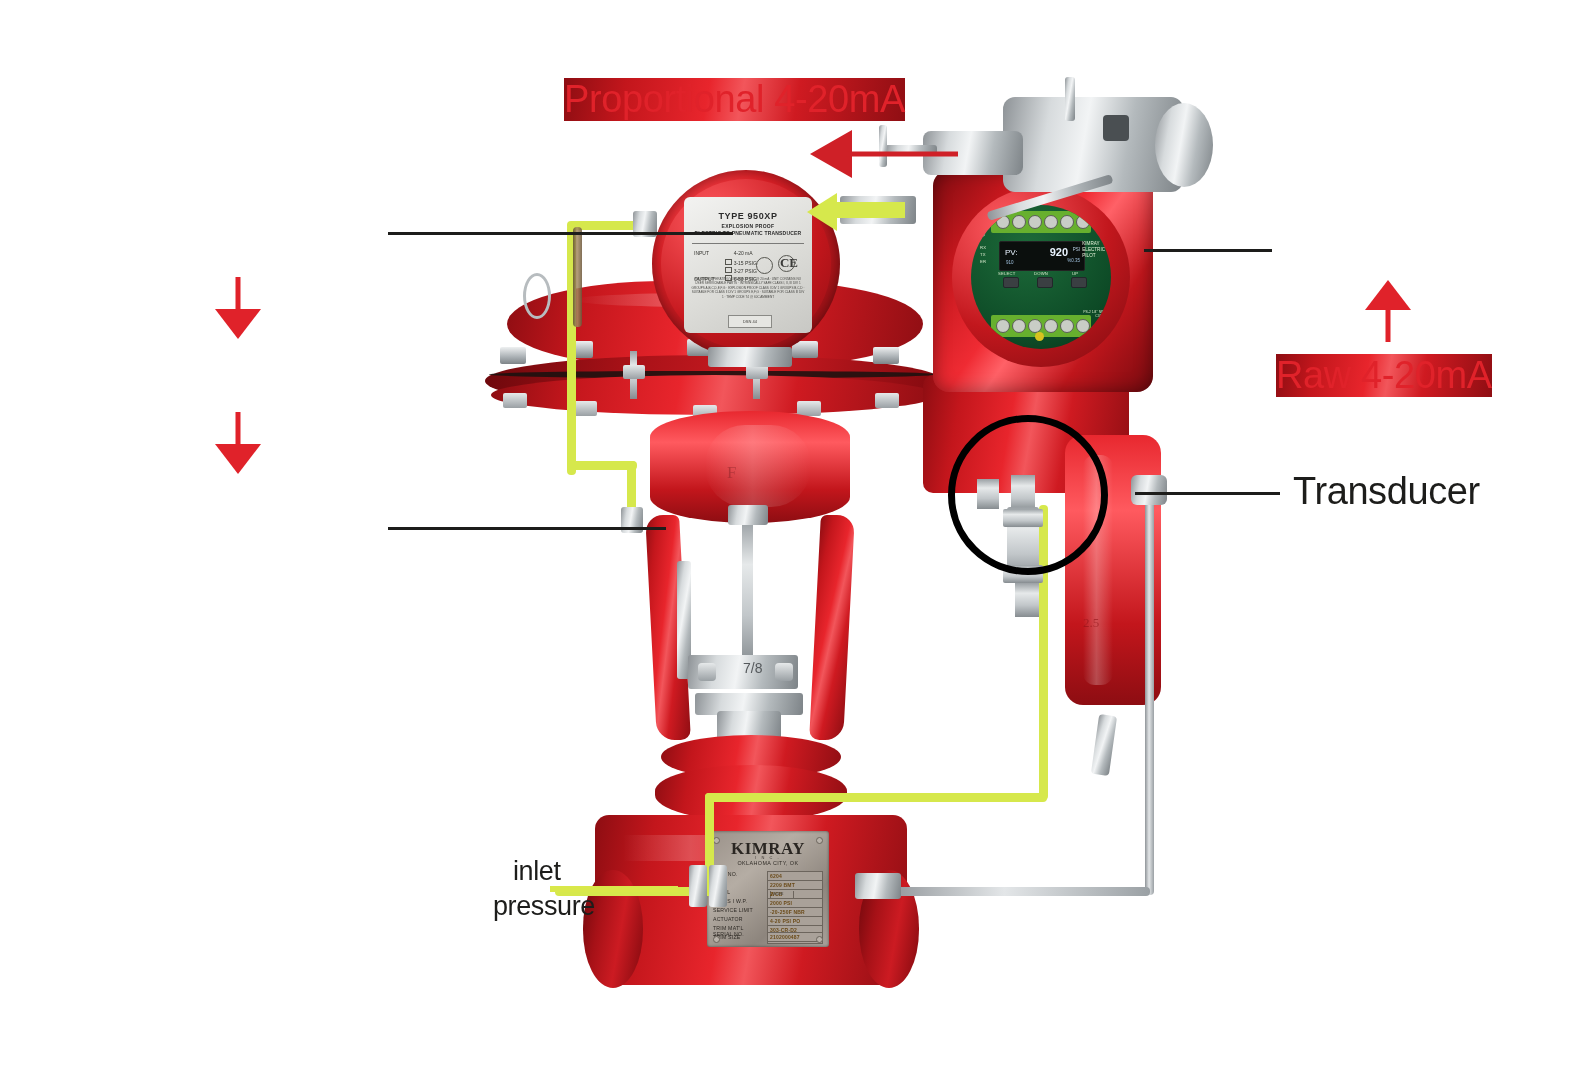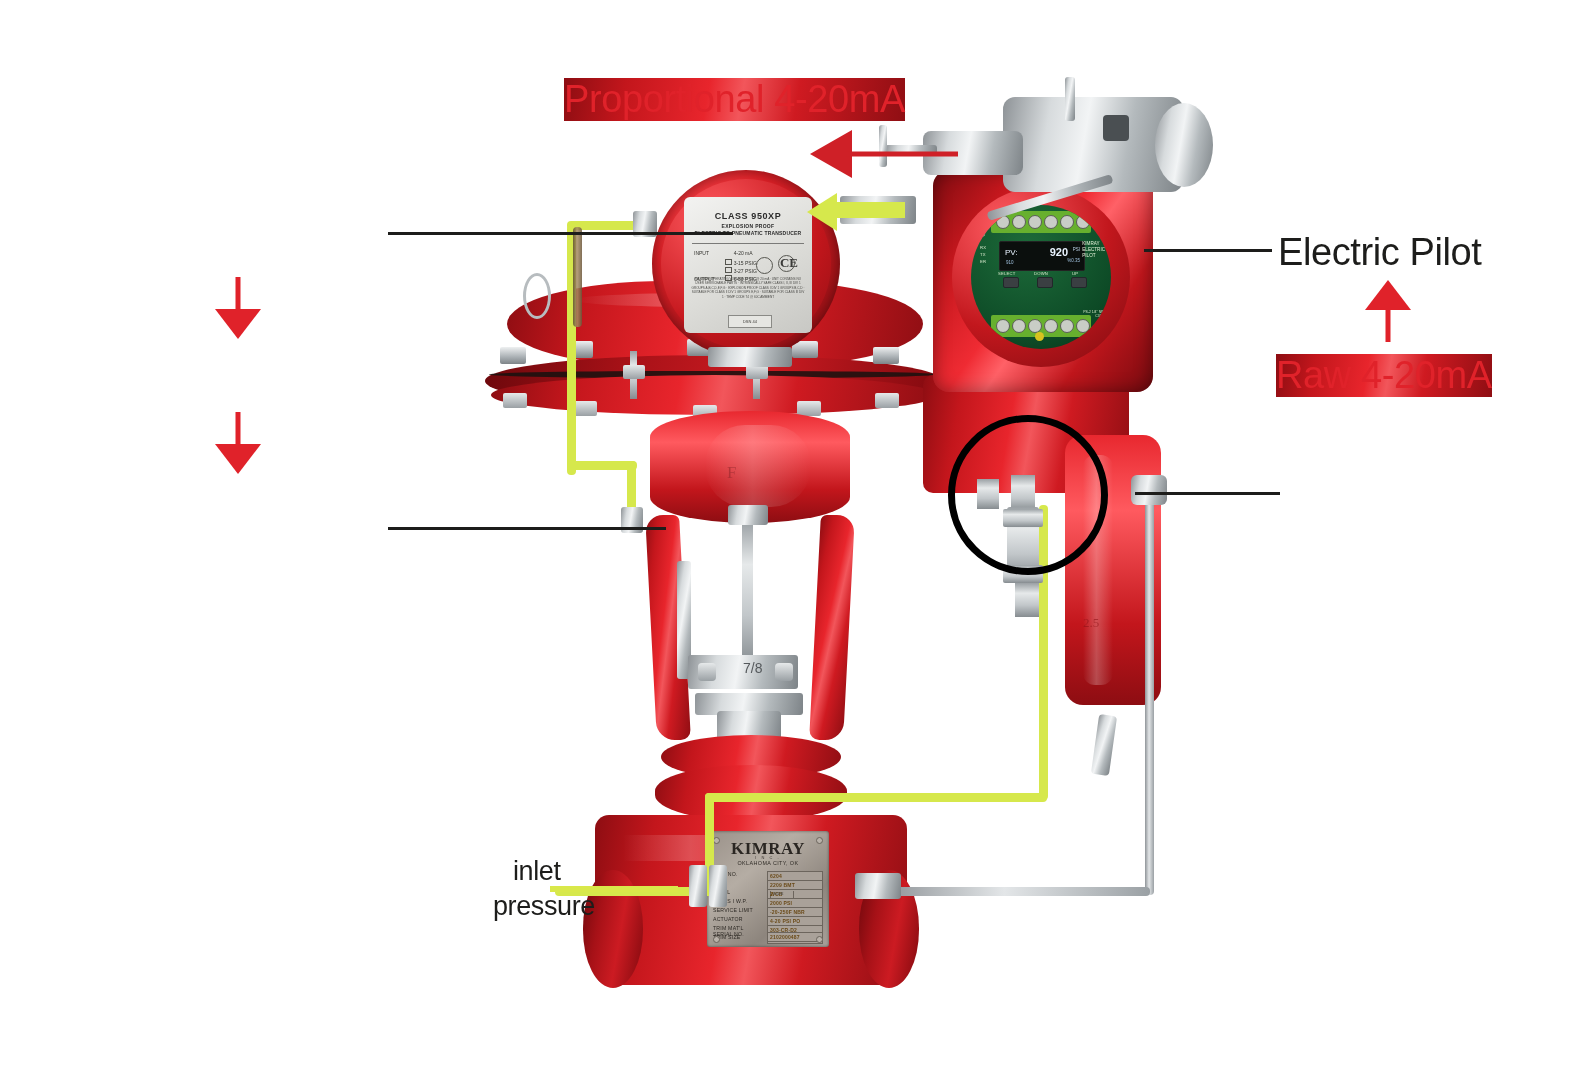--- a/index.html
+++ b/index.html
@@ -233,21 +233,21 @@
     </div>
 
     <div class="pc red" style="left:468px;top:300px;width:206px;height:118px;border-radius:10px;"></div>
     <div class="pc red-l" style="left:610px;top:360px;width:96px;height:270px;border-radius:18px;"></div>
     <div class="pc gloss" style="left:628px;top:380px;width:30px;height:230px;opacity:.45;border-radius:12px;"></div>
     <div class="pc" style="left:628px;top:540px;font-size:13px;color:#8d1116;opacity:.55;font-family:'Liberation Serif',serif;">2.5</div>
 
     <div id="ip" class="pc"></div>
     <div id="ip-lip" class="pc"></div>
     <div id="ip-face" class="pc">
-      <div class="ip-t" id="ip-type">CLASS 950XP</div>
+      <div class="ip-t" id="ip-type">TYPE 950XP</div>
       <div class="ip-t" id="ip-sub1">EXPLOSION PROOF</div>
       <div class="ip-t" id="ip-sub2">ELECTRIC TO PNEUMATIC TRANSDUCER</div>
       <div id="ip-rule"></div>
       <div id="ip-spec">
         <div>
           <span>INPUT</span>
           <span style="display:inline-block;width:22px;"></span>
           <span>4-20 mA</span>
         </div>
         <div style="margin-top:2px;">
@@ -371,30 +371,30 @@
   </div>
 
 
   <div class="arrow-v arrow-down" style="left:214px;top:412px;width:48px;height:62px;">
     <div class="shaft" style="top:0;height:36px;"></div>
     <div class="head" style="top:32px;"></div>
   </div>
 
   <div class="leader" style="left:388px;top:527px;width:278px;"></div>
 
-  <div class="lbl black" style="left:1278px;top:231px;font-size:38px;">Electric Pilot</div>
   <div class="leader" style="left:1144px;top:249px;width:128px;"></div>
 
   <div class="arrow-v arrow-up" style="left:1364px;top:280px;width:48px;height:62px;">
     <div class="head" style="top:0;"></div>
     <div class="shaft" style="top:28px;height:34px;"></div>
   </div>
 
   <div class="lbl red" style="left:1276px;top:354px;font-size:38px;">Raw 4-20mA</div>
 
+  <div class="lbl black" style="left:1293px;top:470px;font-size:38px;">Transducer</div>
   <div class="leader" style="left:1135px;top:492px;width:145px;"></div>
   <div class="ring" style="left:948px;top:415px;width:146px;height:146px;"></div>
 
   <div class="lbl black" style="left:513px;top:856px;font-size:27px;">inlet</div>
   <div class="lbl black" style="left:493px;top:891px;font-size:27px;">pressure</div>
   <div class="ylead" style="left:550px;top:886px;width:128px;"></div>
 
 </div>
 
 </body></html>

